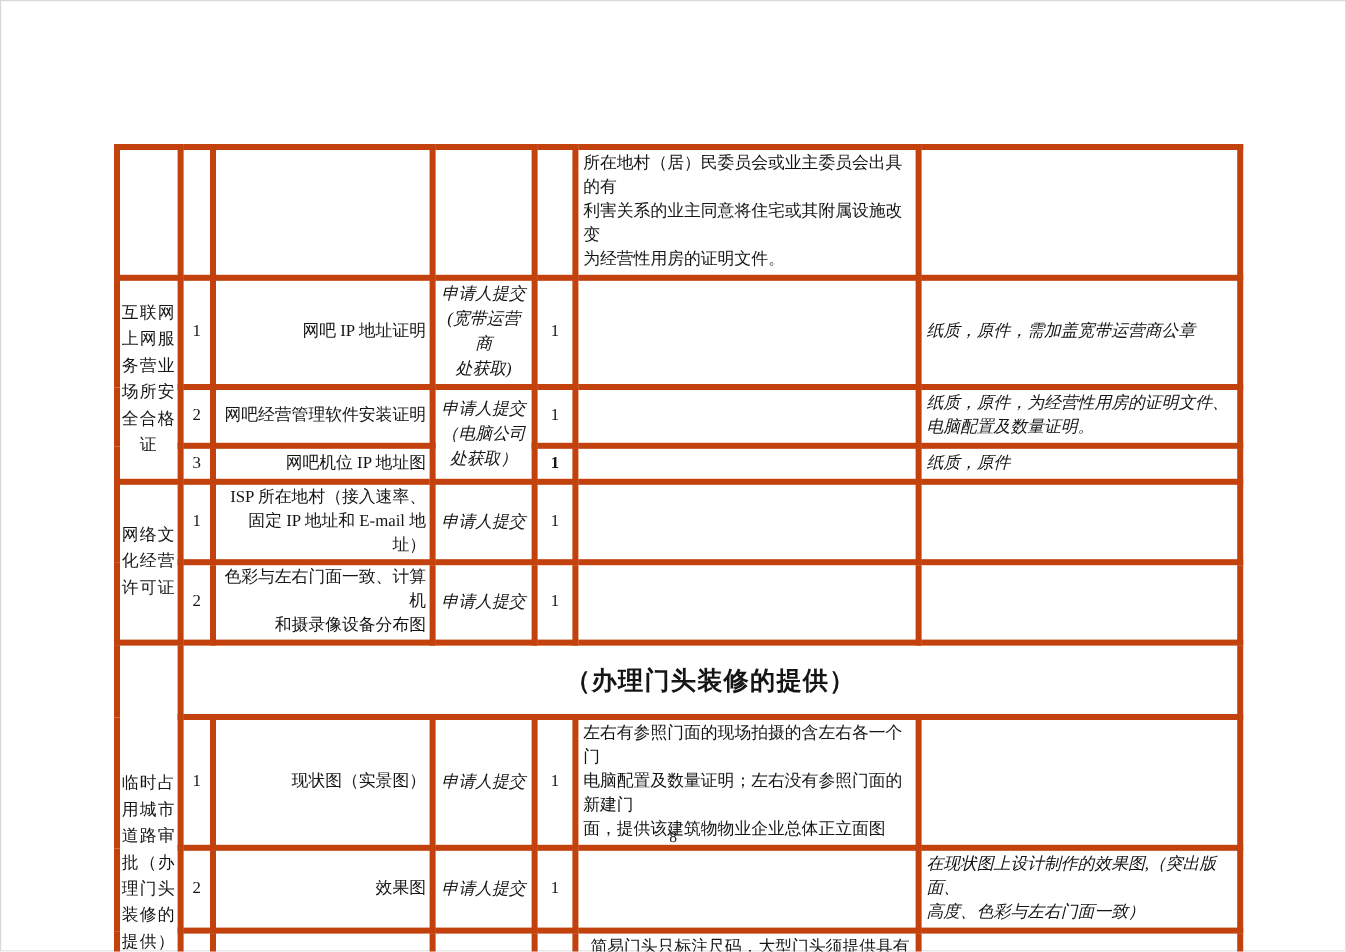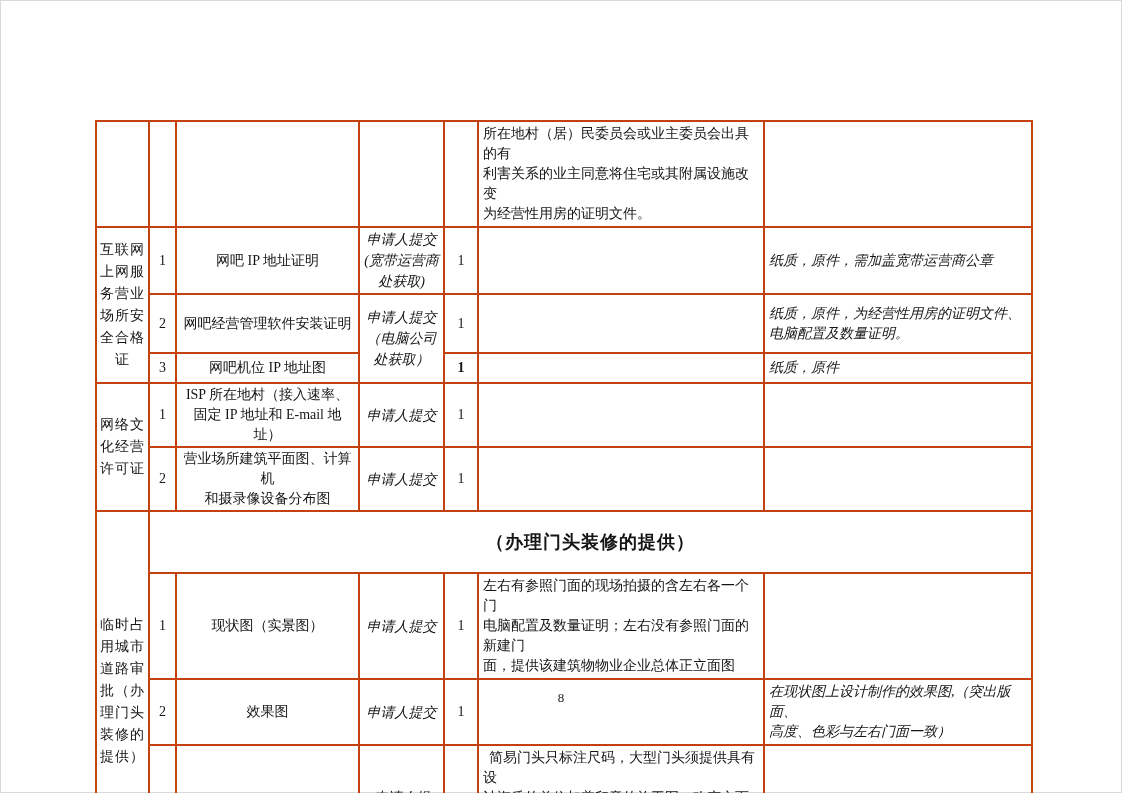--- a/index.html
+++ b/index.html
@@ -7,33 +7,33 @@
     width:1122px;height:793px;position:relative;
     background:#ffffff;color:#151515;
     font-family:"Liberation Serif","DejaVu Serif",serif;
   }
   .page-frame{position:absolute;inset:0;border:1px solid #d9d9d9;pointer-events:none;}
   table.doc{
     position:absolute;left:95px;top:120px;
     width:936px;border-collapse:collapse;table-layout:fixed;
   }
   td{
-    border:2px solid #c2410c;
+    border:5px solid #c2410c;
     font-size:14px;line-height:20px;
     padding:1px 3px;vertical-align:middle;
     overflow:hidden;word-break:break-all;
   }
   tr.sec > td{border-top:2px solid #2b2b2b;}
   td.cat{text-align:center;white-space:pre-line;line-height:22px;letter-spacing:1px;padding:11px 1px;}
   td.num,td.cnt{text-align:center;}
   td.src{text-align:center;white-space:pre-line;line-height:21px;font-style:italic;}
-  td.name{text-align:center;white-space:pre-line;}
+  td.name{text-align:right;white-space:pre-line;}
   td.cond{text-align:left;white-space:pre-line;padding:2px 4px;}
   td.rem{text-align:left;white-space:pre-line;padding:2px 4px;font-style:italic;}
-  td.hdr{text-align:center;font-weight:700;font-size:18px;letter-spacing:1px;}
+  td.hdr{text-align:center;font-weight:700;font-size:21px;letter-spacing:1px;}
   .bold{font-weight:700;}
   .indent-name{padding-left:12px;}
   .hang{text-indent:6px;}
   .pagenum{
     position:absolute;top:690px;left:0;width:100%;
     text-align:center;font-size:13px;color:#222;
   }
 </style>
 </head>
 <body>
@@ -109,21 +109,21 @@
       <td class="name">ISP 所在地村（接入速率、
 固定 IP 地址和 E-mail 地址）</td>
       <td class="src">申请人提交</td>
       <td class="cnt">1</td>
       <td class="cond"></td>
       <td class="rem"></td>
     </tr>
 
     <tr style="height:44px">
       <td class="num">2</td>
-      <td class="name">营业场所建筑平面图、计算机
+      <td class="name">色彩与左右门面一致、计算机
 和摄录像设备分布图</td>
       <td class="src">申请人提交</td>
       <td class="cnt">1</td>
       <td class="cond"></td>
       <td class="rem"></td>
     </tr>
 
     <tr class="sec" style="height:62px">
       <td class="cat" rowspan="4">临时占
 用城市

